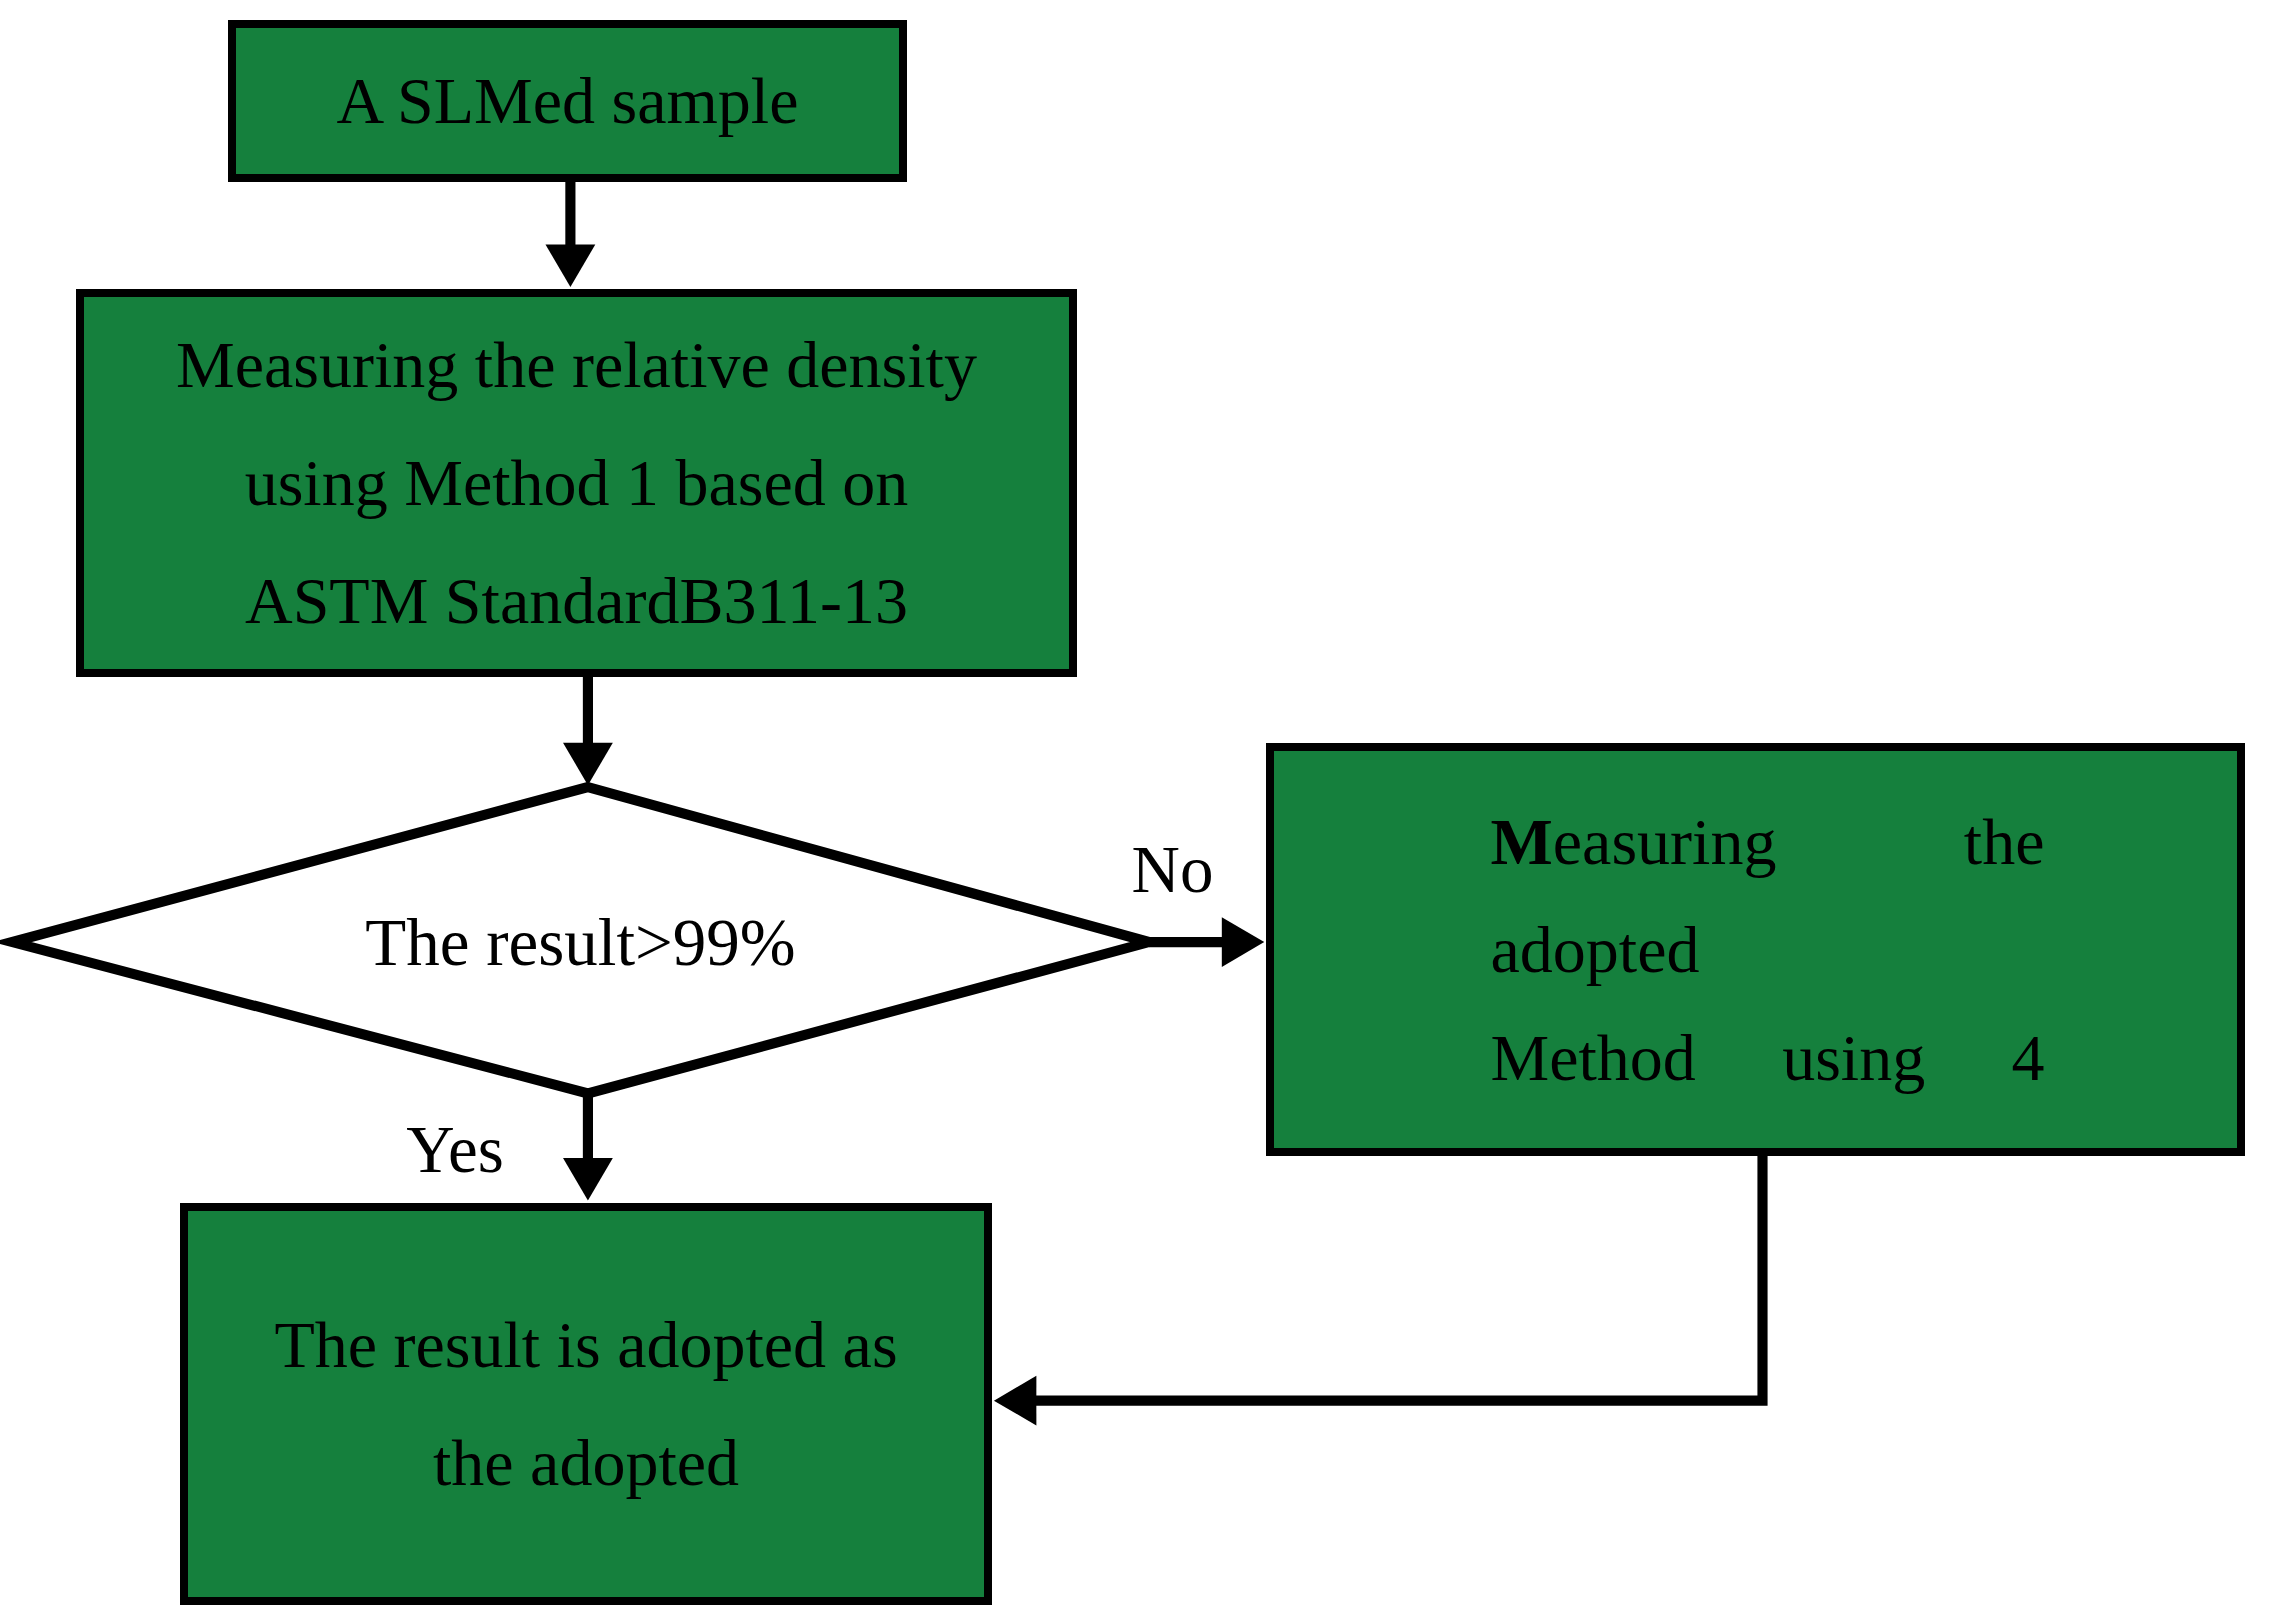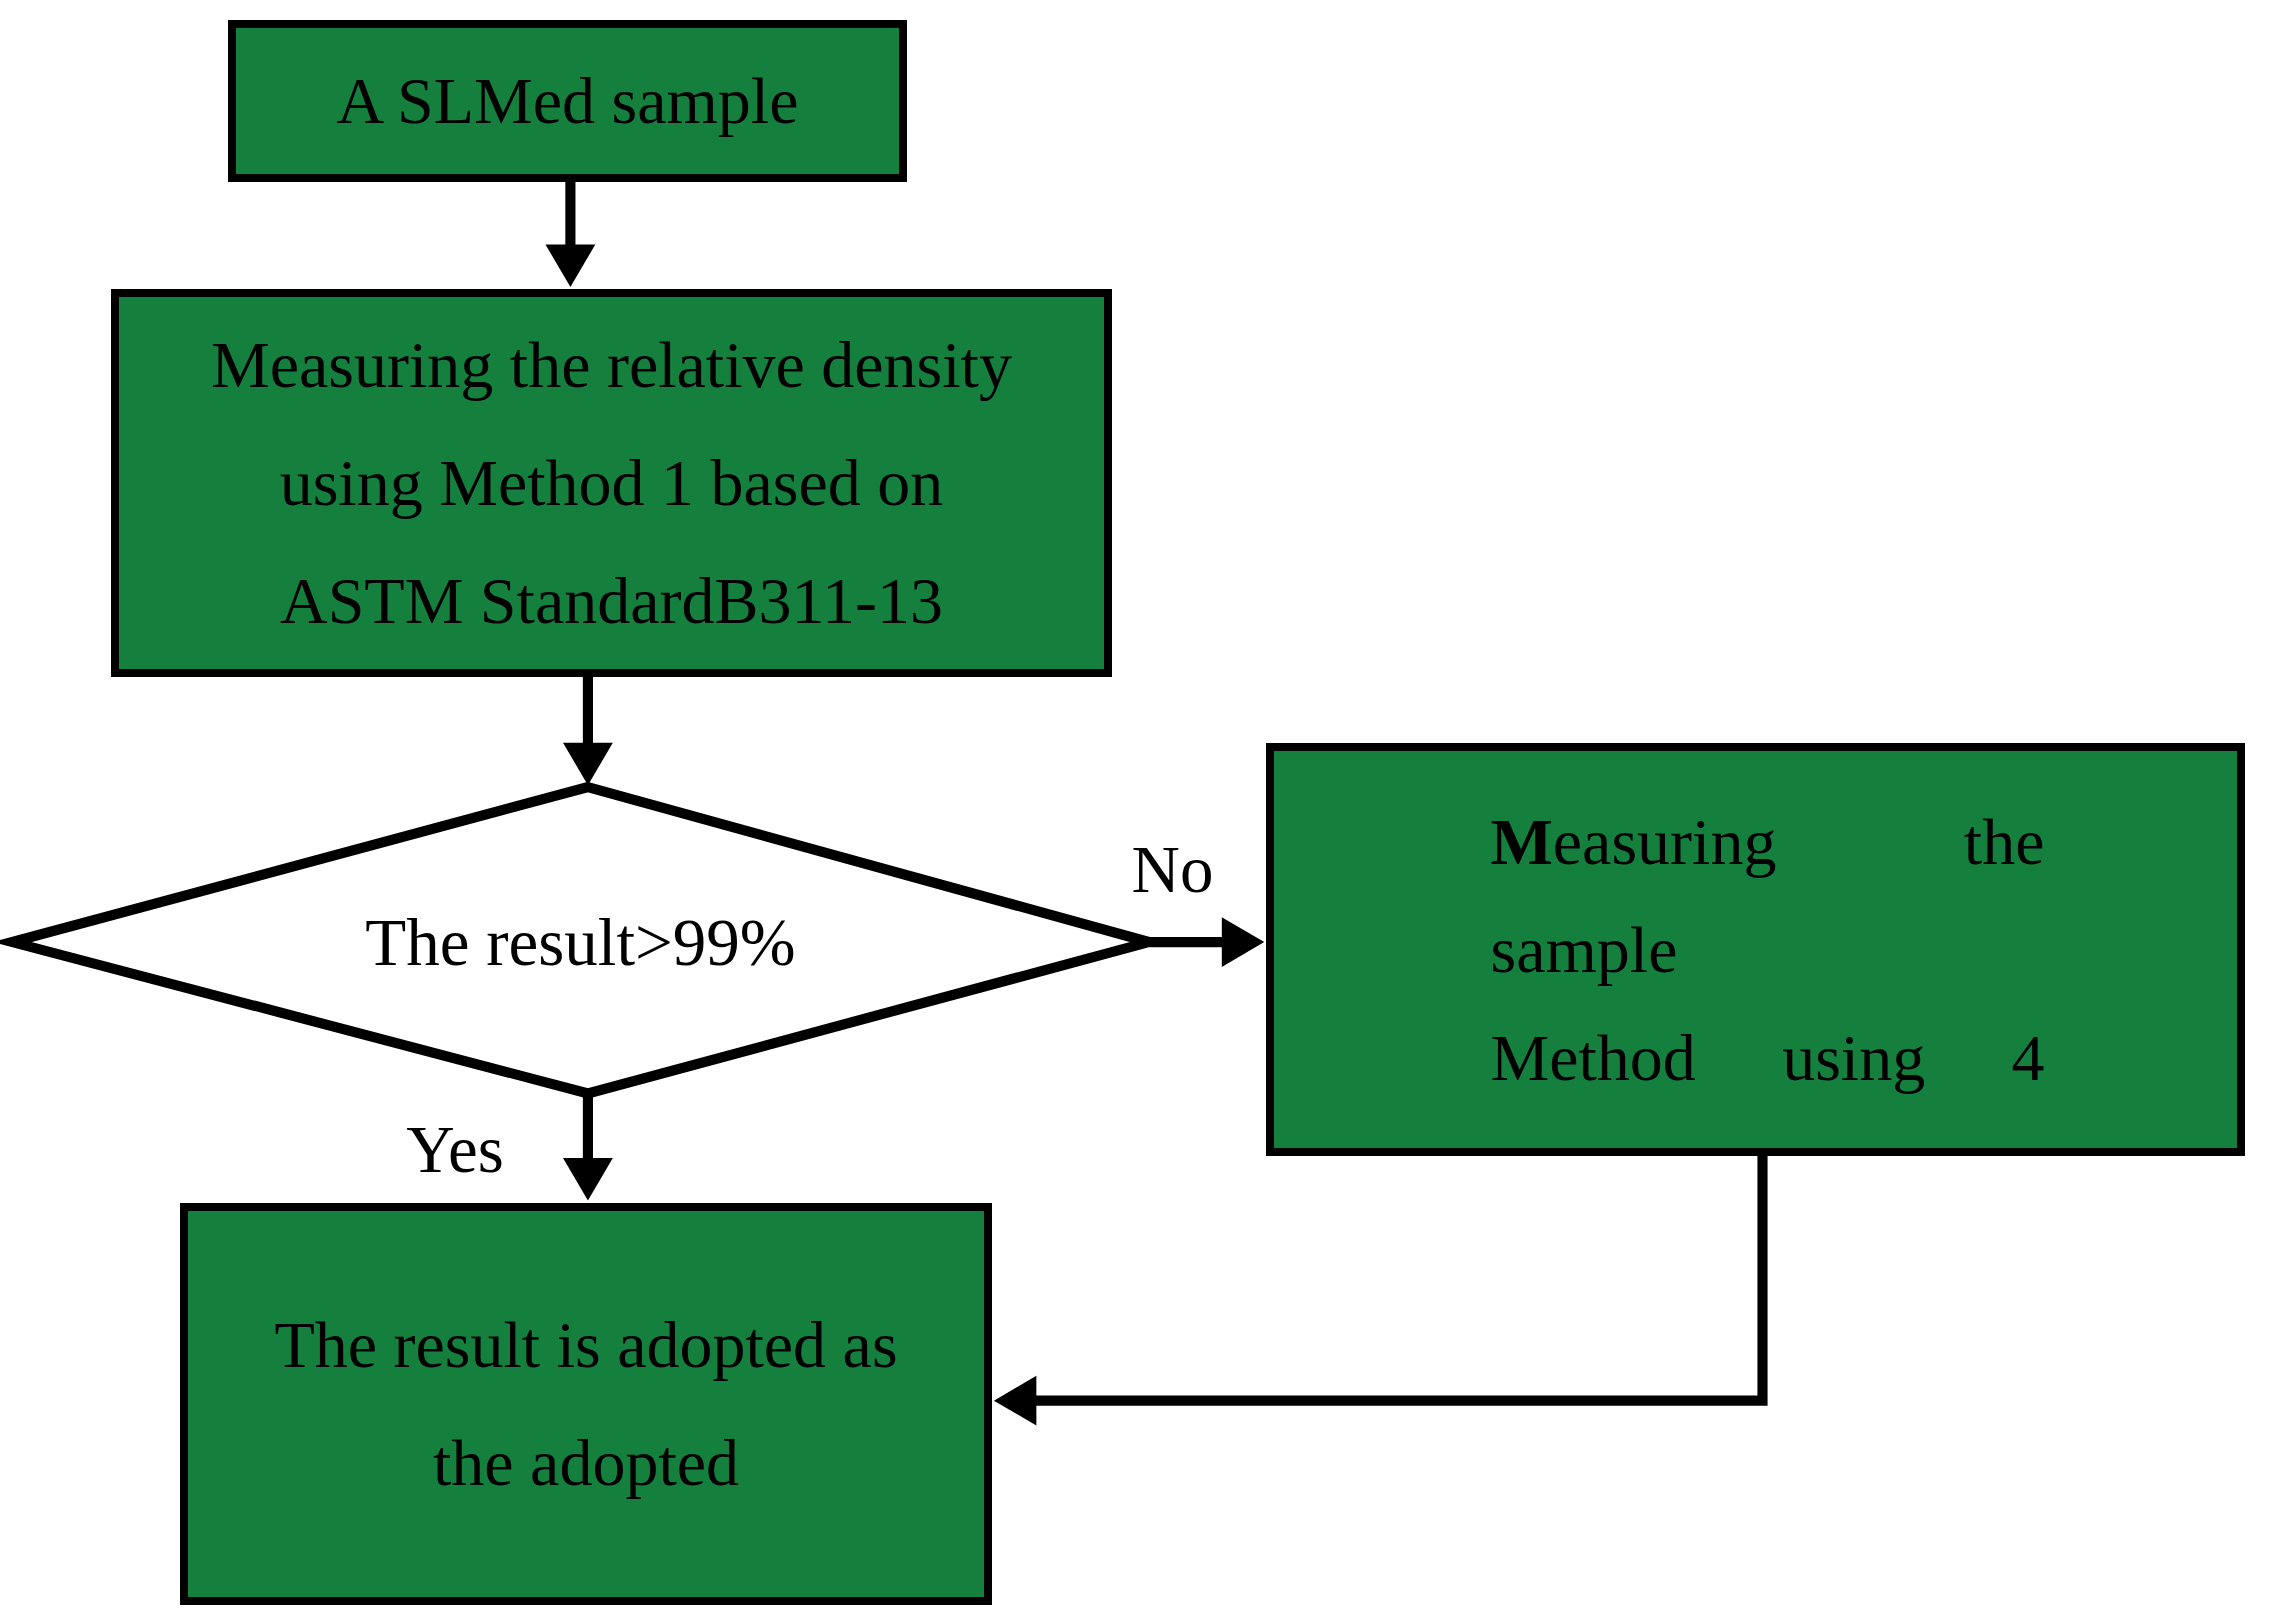--- a/index.html
+++ b/index.html
@@ -31,21 +31,21 @@
     flex-direction: column;
     justify-content: center;
     align-items: center;
     z-index: 2;
     font-size: 66px;
     line-height: 1.0;
     text-align: center;
     white-space: nowrap;
   }
   .box-start   { left: 228px;  top: 20px;   width: 679px;  height: 162px; }
-  .box-method1 { left: 76px;   top: 289px;  width: 1001px; height: 388px; margin-left: 35px; }
+  .box-method1 { left: 76px;   top: 289px;  width: 1001px; height: 388px; }
   .box-method4 { left: 1266px; top: 743px;  width: 979px; height: 413px; padding-left: 24px; }
   .box-result  { left: 180px;  top: 1203px; width: 812px;  height: 402px; }
 
   .box-method1 .bline, .box-result .bline { line-height: 118px; }
 
   .jblock { width: 554px; }
   .jline {
     display: flex;
     justify-content: space-between;
     line-height: 108px;
@@ -118,21 +118,21 @@
   <div class="edge-label edge-label-no">No</div>
   <div class="edge-label edge-label-yes">Yes</div>
 
   <div class="box box-method4">
     <div class="jblock">
       <div class="jline">
         <span><span class="bold-initial">M</span><span>easuring</span></span>
         <span>the</span>
       </div>
       <div class="jline">
-        <span>sample</span>
+        <span>adopted</span>
       </div>
       <div class="jline">
         <span>Method</span>
         <span>using</span>
         <span>4</span>
       </div>
     </div>
   </div>
 
   <div class="box box-result">

